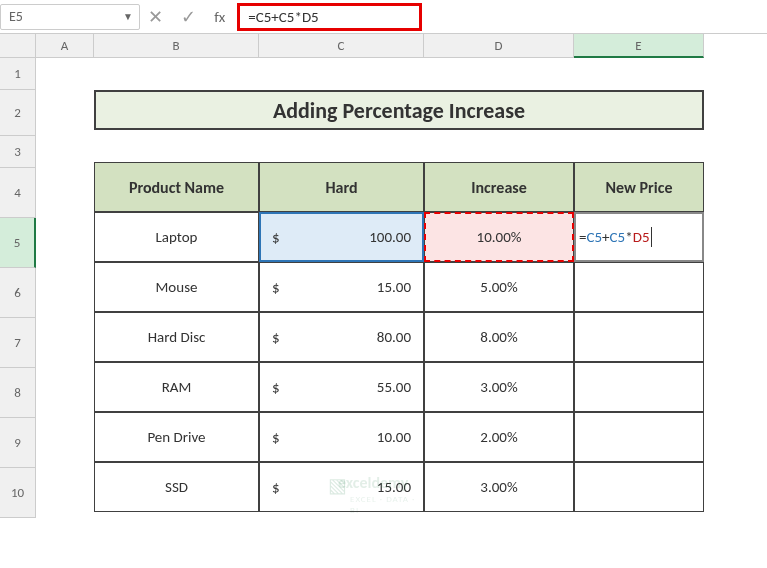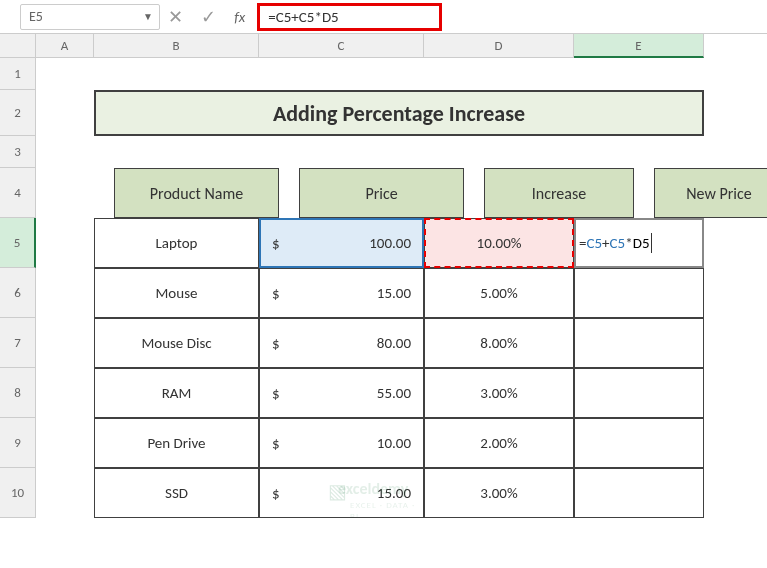--- a/index.html
+++ b/index.html
@@ -1,58 +1,58 @@
 <!DOCTYPE html>
 <html><head>
 <meta charset="utf-8">
 <style>
 * { box-sizing: border-box; margin: 0; padding: 0; }
 body { font-family: Calibri, Arial, sans-serif; background: #fff; font-size: 14px; color: #333; }
 
-.formula-bar { display: flex; align-items: center; height: 34px; border-bottom: 1px solid #ccc; background: #fff; padding: 0 20px; }
+.formula-bar { display: flex; align-items: center; height: 34px; border-bottom: 1px solid #ccc; background: #fff; padding: 0 0; }
 .name-box { width: 140px; height: 26px; display: flex; align-items: center; padding-left: 8px; color: #666; font-size: 14px; position: relative; border: 1px solid #ccc; border-radius: 2px; margin-right: 8px; }
 .name-box-dd { position: absolute; right: 6px; font-size: 10px; color: #666; }
 .fx-area { display: flex; align-items: center; gap: 18px; }
 .fx-icon { color: #999; font-size: 18px; cursor: pointer; }
-.fx-label { font-style: italic; color: #666; font-size: 15px; margin-right: 12px; }
+.fx-label { color: #666; font-size: 15px; margin-right: 12px; }
 .formula-input { border: 3px solid #e60000; padding: 3px 50px 3px 8px; font-size: 15px; min-width: 185px; height: 28px; display: flex; align-items: center; }
 .corner-cell { width: 36px; height: 24px; background: #f0f0f0; border-right: 1px solid #ccc; border-bottom: 1px solid #ccc; }
 .col-headers { display: flex; }
 .col-head { height: 24px; background: #f0f0f0; border-right: 1px solid #ccc; border-bottom: 1px solid #ccc; display: flex; align-items: center; justify-content: center; color: #666; font-size: 13px; }
 .col-head.active { background: #d4edda; border-bottom: 2px solid #1f7a44; }
 .col-A { width: 58px; }
 .col-B { width: 165px; }
 .col-C { width: 165px; }
 .col-D { width: 150px; }
 .col-E { width: 130px; }
 
 .rows { display: flex; flex-direction: column; }
 .row-head { width: 36px; background: #f0f0f0; border-right: 1px solid #ccc; border-bottom: 1px solid #ccc; display: flex; align-items: center; justify-content: center; color: #666; font-size: 13px; }
 .row-head.active { background: #d4edda; border-right: 2px solid #1f7a44; }
 
 .grid-row { display: flex; }
 .cell { border-right: 1px solid transparent; border-bottom: 1px solid transparent; position: relative; display: flex; align-items: center; justify-content: center; font-size: 15px; background: #fff; }
 .r1 .cell { height: 32px; }
-.r2 .cell { height: 46px; }
+.r2 .cell { height: 40px; }
 .r3 .cell { height: 32px; }
 .rdata .cell { height: 50px; }
 
 .title-cell { font-size: 22px; font-weight: bold; background: #eaf1e2; border: 2px solid #404040; }
-.header-cell { font-weight: normal; background: #d3e1c1; border: 1px solid #404040; font-size: 16px; margin-left: 20px; }
+.header-cell { font-weight: bold; background: #d3e1c1; border: 1px solid #404040; font-size: 16px; }
 .data-cell { border: 1px solid #404040; background: #fff; }
 .price-cell { padding: 0 12px; justify-content: space-between; }
 .dollar { margin-right: 6px; }
 .amount { text-align: right; flex: 1; }
 
 .sel-blue { outline: 2px solid #2e75b6; outline-offset: -2px; background: #deebf7 !important; }
 .sel-red-dash { outline: 2px dashed #e60000; outline-offset: -2px; background: #fce4e4 !important; }
 .edit-cell { outline: 2px solid #888; outline-offset: -2px; justify-content: flex-start; padding-left: 4px; }
 .edit-cell .cursor { border-right: 1.5px solid #333; height: 20px; margin-left: 1px; }
 .c-blue { color: #2e75b6; text-align: right; }
-.c-red { color: #000000; }
+.c-red { color: #b91c1c; }
 
 .watermark { position: absolute; opacity: 0.12; font-size: 16px; color: #1f7a44; font-weight: bold; pointer-events: none; }
 .watermark2 { position: absolute; opacity: 0.10; font-size: 9px; color: #1f7a44; pointer-events: none; letter-spacing: 1px; }
 .wm-icon { position: absolute; opacity: 0.15; color: #1f7a44; font-size: 20px; pointer-events: none; }
 </style>
 </head>
 <body>
 
 <div class="formula-bar">
   <div class="name-box">
@@ -114,21 +114,21 @@
       <div class="cell col-A"></div>
       <div class="cell col-B"></div>
       <div class="cell col-C"></div>
       <div class="cell col-D"></div>
       <div class="cell col-E"></div>
     </div>
 
     <div class="grid-row rdata">
       <div class="cell col-A"></div>
       <div class="cell header-cell col-B">Product Name</div>
-      <div class="cell header-cell col-C">Price</div>
+      <div class="cell header-cell col-C">Hard</div>
       <div class="cell header-cell col-D">Increase</div>
       <div class="cell header-cell col-E">New Price</div>
     </div>
 
     <div class="grid-row rdata">
       <div class="cell col-A"></div>
       <div class="cell data-cell col-B">Laptop</div>
       <div class="cell data-cell col-C price-cell sel-blue">
         <span class="dollar">$</span>
         <span class="amount">100.00</span>
@@ -151,21 +151,21 @@
       <div class="cell data-cell col-C price-cell">
         <span class="dollar">$</span>
         <span class="amount">15.00</span>
       </div>
       <div class="cell data-cell col-D">5.00%</div>
       <div class="cell data-cell col-E"></div>
     </div>
 
     <div class="grid-row rdata">
       <div class="cell col-A"></div>
-      <div class="cell data-cell col-B">Mouse Disc</div>
+      <div class="cell data-cell col-B">Hard Disc</div>
       <div class="cell data-cell col-C price-cell">
         <span class="dollar">$</span>
         <span class="amount">80.00</span>
       </div>
       <div class="cell data-cell col-D">8.00%</div>
       <div class="cell data-cell col-E"></div>
     </div>
 
     <div class="grid-row rdata">
       <div class="cell col-A"></div>

